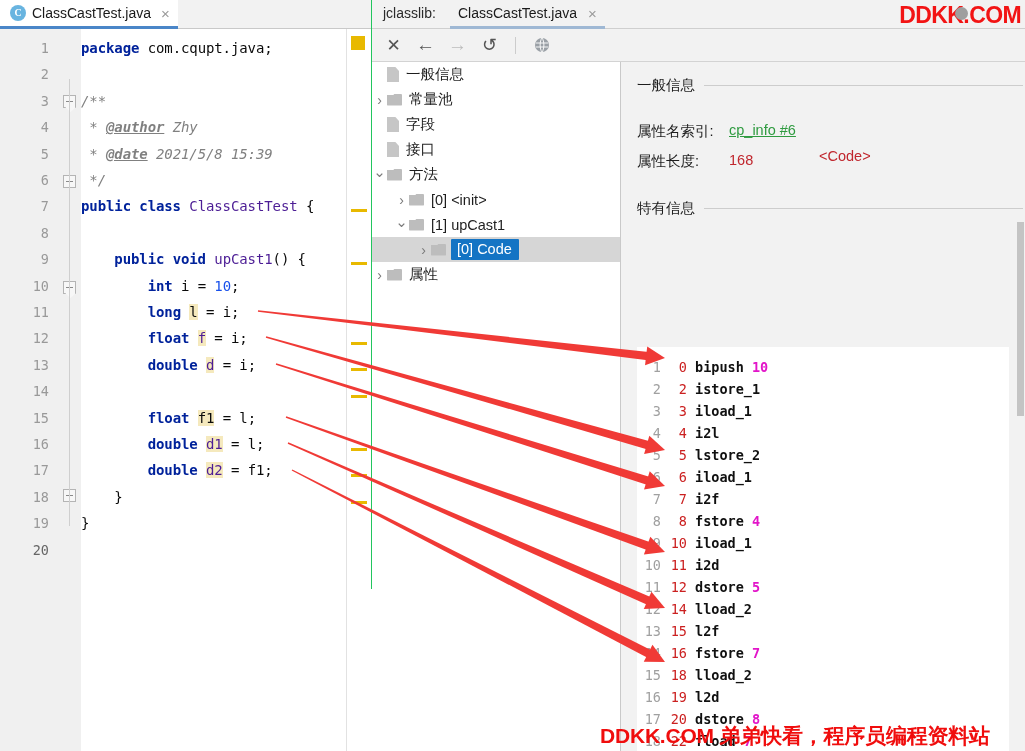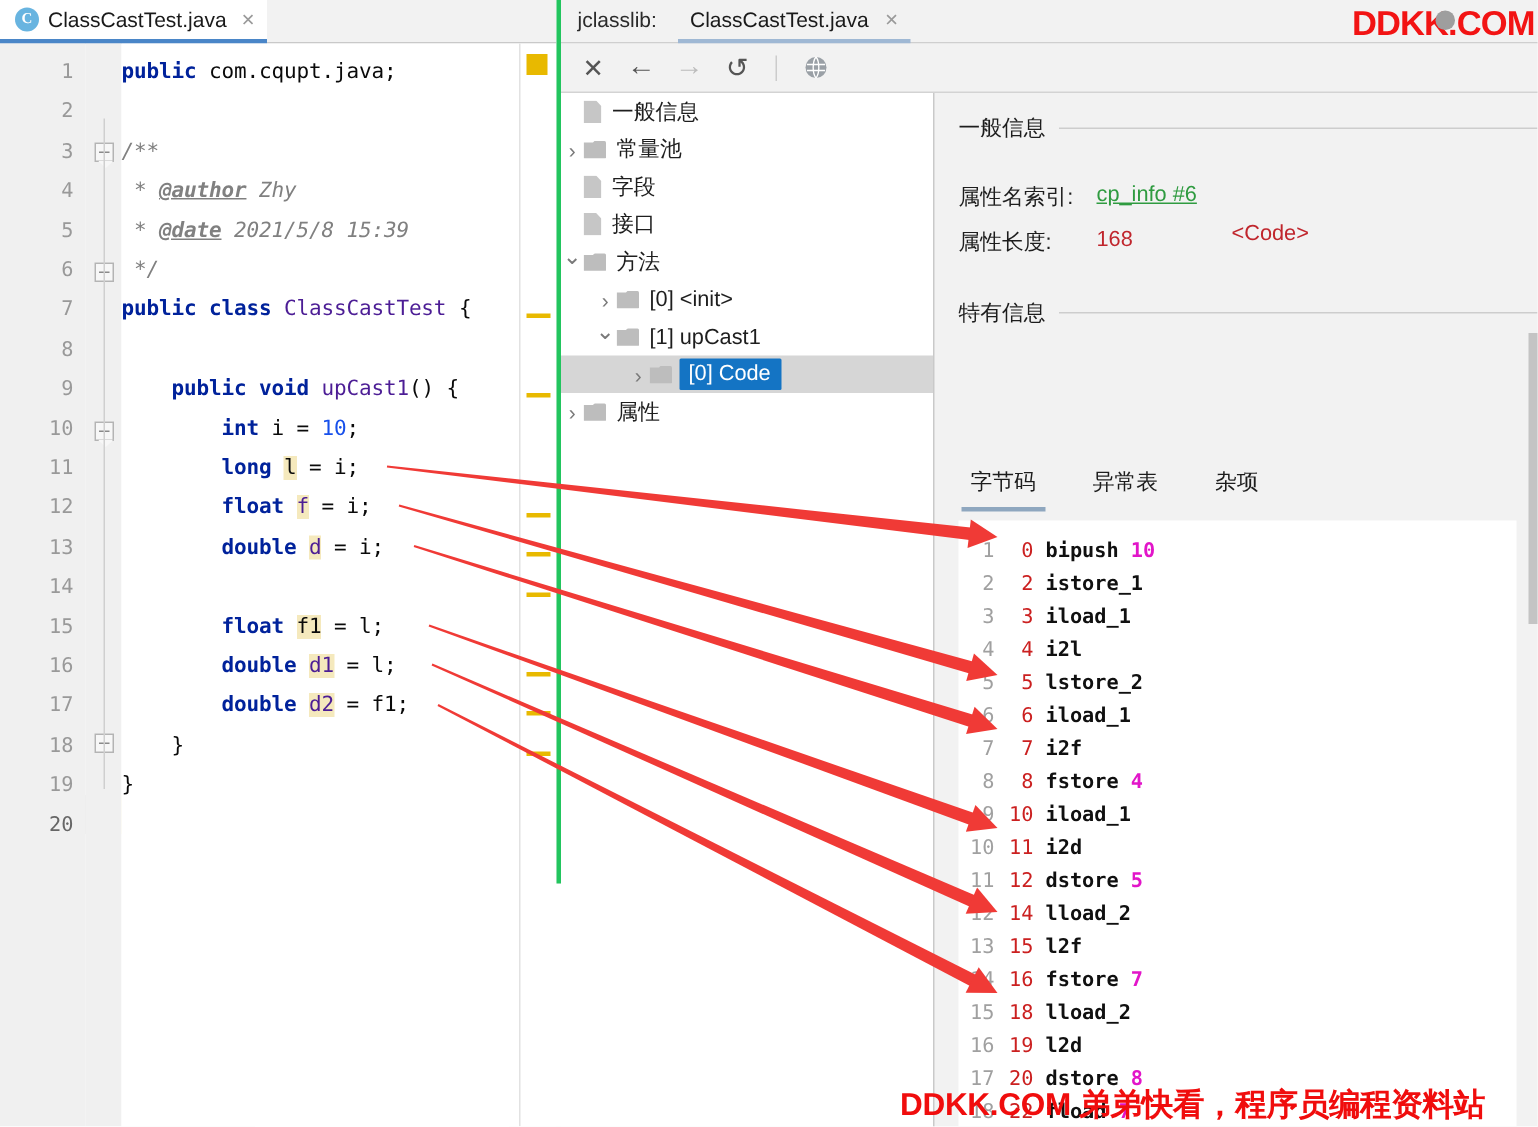--- a/index.html
+++ b/index.html
@@ -109,21 +109,21 @@
   .mark-yellow {
     position: absolute; left: 4px; width: 16px; height: 3px; background: #e8b900;
   }
   .mark-square {
     position: absolute; left: 4px; width: 14px; height: 14px; background: #e8b900;
   }
 
   
   #jc-pane {
     position: absolute; left: 371px; top: 0; width: 654px; height: 589px;
-    background: #f2f2f2; border-left: 3px solid #22c55e;
+    background: #f2f2f2; border-left: 1px solid #22c55e;
   }
   #jc-tabbar {
     position: absolute; left: 0; top: 0; width: 654px; height: 29px;
     background: #f2f2f2; border-bottom: 1px solid #cfcfcf;
     display: flex; align-items: center;
   }
   #jc-toolwin-label {
     position: absolute; left: 11px; top: 5px;
     font-size: 14px; color: #2b2b2b;
   }
@@ -292,21 +292,21 @@
     <div id="fold-strip">
       <div class="fold-marker down" style="top:66px;"></div>
       <div class="fold-marker" style="top:146px;"></div>
       <div class="fold-marker down" style="top:252px;"></div>
       <div class="fold-marker" style="top:460px;"></div>
     </div>
 
     <div class="cur-line-bg" style="left:81px;width:290px;top:530px;"></div>
 
     <div id="code-area">
-        <div class="codeline" style="top: 11px;"><span class="kw">public</span> <span class="plain">com.cqupt.java;</span></div>
+        <div class="codeline" style="top: 11px;"><span class="kw">package</span> <span class="plain">com.cqupt.java;</span></div>
         <div class="codeline" style="top: 37.4px;"></div>
         <div class="codeline" style="top: 63.8px;"><span class="cmt">/**</span></div>
         <div class="codeline" style="top: 90.2px;"><span class="cmt"> * </span><span class="cmt-tag">@author</span><span class="cmt"> Zhy</span></div>
         <div class="codeline" style="top: 116.6px;"><span class="cmt"> * </span><span class="cmt-tag">@date</span><span class="cmt"> 2021/5/8 15:39</span></div>
         <div class="codeline" style="top: 143px;"><span class="cmt"> */</span></div>
         <div class="codeline" style="top: 169.4px;"><span class="kw">public class</span> <span class="ident">ClassCastTest</span> <span class="plain">{</span></div>
         <div class="codeline" style="top: 195.8px;"></div>
         <div class="codeline" style="top: 222.2px;">    <span class="kw">public void</span> <span class="ident">upCast1</span><span class="plain">() {</span></div>
         <div class="codeline" style="top: 248.6px;">        <span class="kw">int</span> <span class="plain">i = </span><span class="num-lit">10</span><span class="plain">;</span></div>
         <div class="codeline" style="top: 275px;">        <span class="kw">long</span> <span class="hl plain">l</span><span class="plain"> = i;</span></div>
@@ -431,25 +431,20 @@
       <span class="kv-val-red" style="left:198px; top:60px;margin-top:26px;">&lt;Code&gt;</span>
 
       <span class="kv-label" style="left:16px; top:90px;">属性长度:</span>
       <span class="kv-val-red" style="left:108px; top:90px;">168</span>
 
       <div class="sec-head" style="left:16px; top:137px;">
         <span>特有信息</span>
         <span class="rule"></span>
       </div>
 
-      <div id="bc-tabs">
-          <div class="bc-tab active">字节码</div>
-          <div class="bc-tab">异常表</div>
-          <div class="bc-tab">杂项</div>
-        </div>
 
       <div id="bc-list" style="padding-top: 6px;">
           <div class="bc-row" style="top: 6px;"><span class="bc-idx">1</span><span class="bc-off">0</span><span class="bc-mn">bipush <span class="bc-arg">10</span></span></div>
           <div class="bc-row" style="top: 6px;"><span class="bc-idx">2</span><span class="bc-off">2</span><span class="bc-mn">istore_1</span></div>
           <div class="bc-row" style="top: 6px;"><span class="bc-idx">3</span><span class="bc-off">3</span><span class="bc-mn">iload_1</span></div>
           <div class="bc-row" style="top: 6px;"><span class="bc-idx">4</span><span class="bc-off">4</span><span class="bc-mn">i2l</span></div>
           <div class="bc-row" style="top: 6px;"><span class="bc-idx">5</span><span class="bc-off">5</span><span class="bc-mn">lstore_2</span></div>
           <div class="bc-row" style="top: 6px;"><span class="bc-idx">6</span><span class="bc-off">6</span><span class="bc-mn">iload_1</span></div>
           <div class="bc-row" style="top: 6px;"><span class="bc-idx">7</span><span class="bc-off">7</span><span class="bc-mn">i2f</span></div>
           <div class="bc-row" style="top: 6px;"><span class="bc-idx">8</span><span class="bc-off">8</span><span class="bc-mn">fstore <span class="bc-arg">4</span></span></div>

